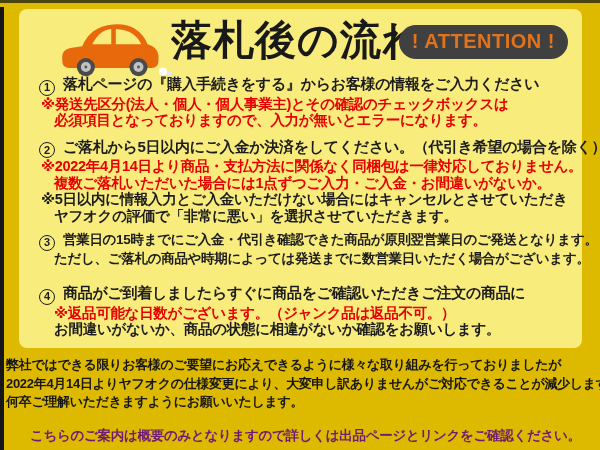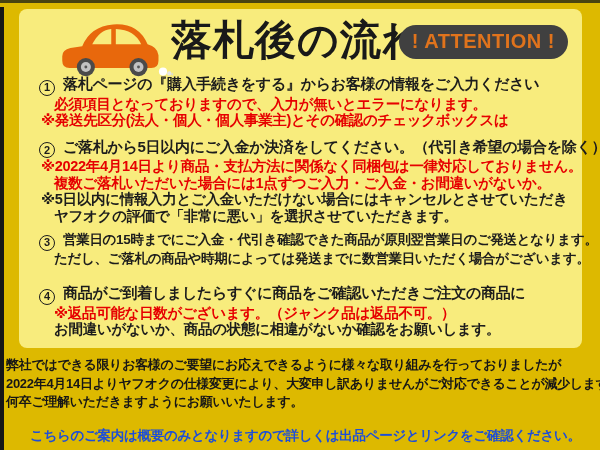--- a/index.html
+++ b/index.html
@@ -47,21 +47,21 @@
     display:inline-flex; align-items:center; justify-content:center;
     width:16px; height:16px; border:1.8px solid #1c1c1c; border-radius:50%;
     font-size:11px; line-height:1; vertical-align:-2px; margin-right:8px;
     letter-spacing:0;
   }
 
   
   .footer{ position:absolute; left:6px; top:356px; color:#161616; }
   .footer .ln{ font-size:13px; line-height:18.5px; letter-spacing:-0.3px; }
   .note{
-    position:absolute; left:30px; top:427px; color:#1d4ed8;
+    position:absolute; left:30px; top:427px; color:#701a75;
     font-size:13.5px; letter-spacing:-0.3px; white-space:nowrap;
   }
 </style>
 </head>
 <body>
 
 <div id="app">
   <div class="top-edge"></div>
   <div class="left-edge"></div>
 
@@ -95,22 +95,22 @@
 
     <div class="title">落札後の流れ</div>
     <div class="badge">! ATTENTION !</div>
 
     <div class="content">
 
       <div>
         <div class="ln h">
           <span class="num">1</span><span>落札ページの『購入手続きをする』からお客様の情報をご入力ください</span>
         </div>
+        <div class="ln red ind1">※発送先区分(法人・個人・個人事業主)とその確認のチェックボックスは</div>
         <div class="ln red ind2">必須項目となっておりますので、入力が無いとエラーになります。</div>
-        <div class="ln red ind1">※発送先区分(法人・個人・個人事業主)とその確認のチェックボックスは</div>
       </div>
 
       <div class="sec2">
         <div class="ln h">
           <span class="num">2</span><span>ご落札から5日以内にご入金か決済をしてください。（代引き希望の場合を除く）</span>
         </div>
         <div class="ln red ind1">※2022年4月14日より商品・支払方法に関係なく同梱包は一律対応しておりません。</div>
         <div class="ln red ind2">複数ご落札いただいた場合には1点ずつご入力・ご入金・お間違いがないか。</div>
         <div class="ln ind1">※5日以内に情報入力とご入金いただけない場合にはキャンセルとさせていただき</div>
         <div class="ln ind2">ヤフオクの評価で「非常に悪い」を選択させていただきます。</div>

